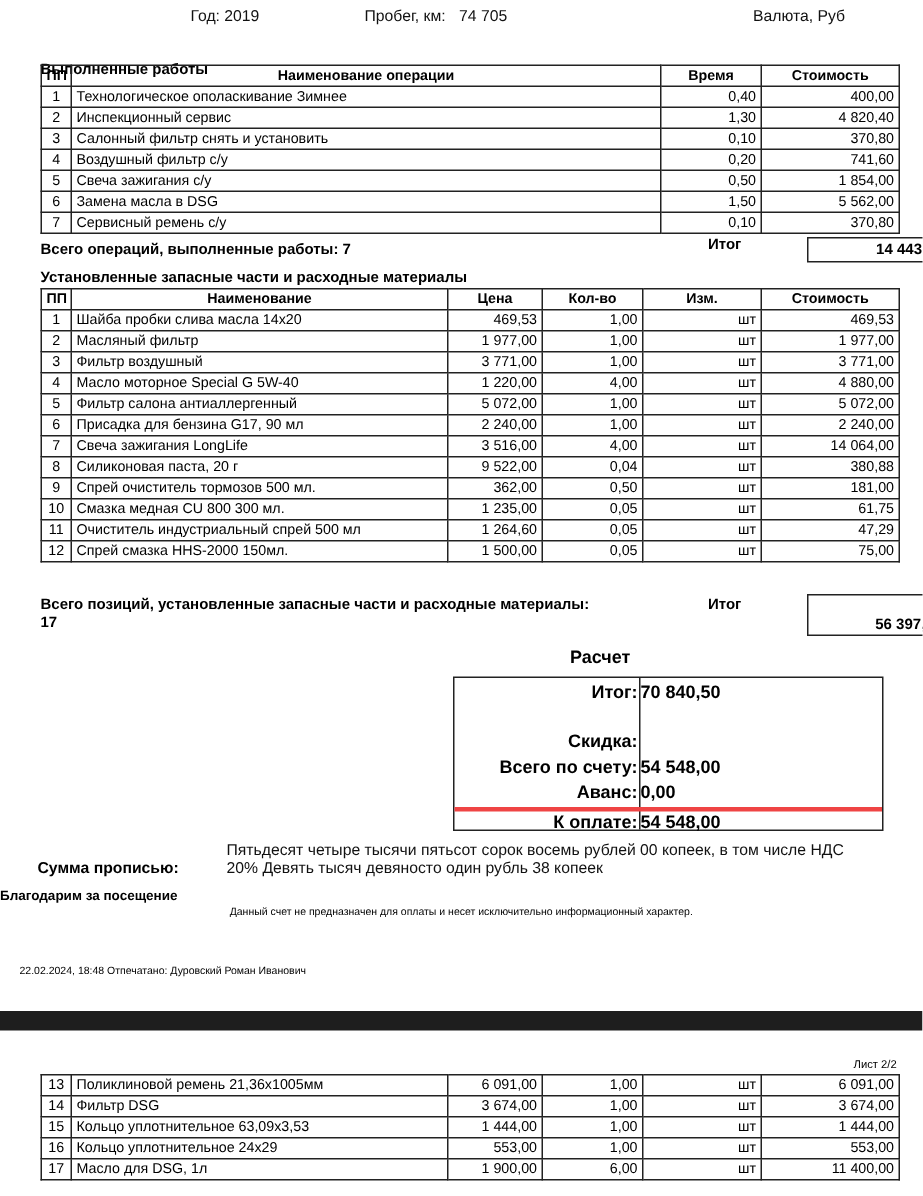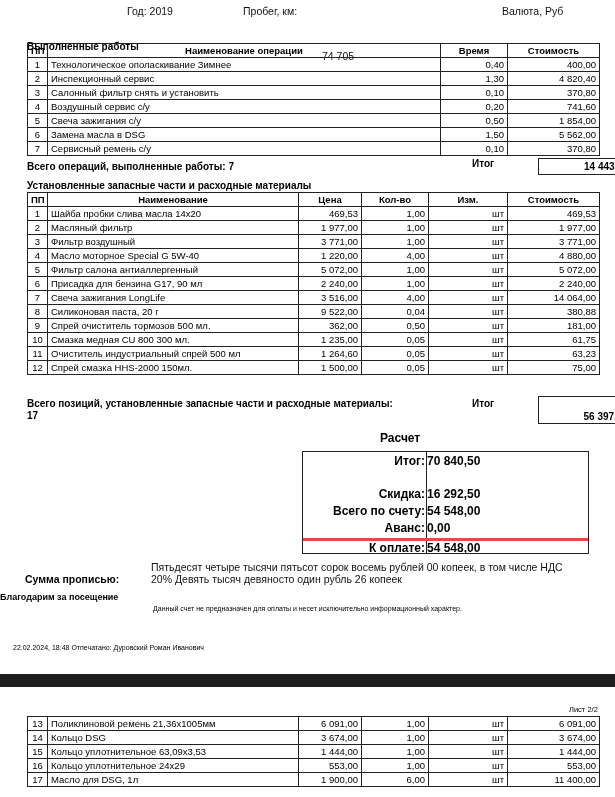--- a/index.html
+++ b/index.html
@@ -29,21 +29,21 @@
 </head>
 <body>
 
 <div class="abs top-cut"></div>
 
 <div class="abs header-line" style="left:127px;">
   <span>Год:</span>
   <span>2019</span>
 </div>
 <div class="abs header-line" style="left:243px;">Пробег, км:</div>
-<div class="abs header-line" style="left:322px;margin-top:45px;">74 705</div>
+<div class="abs header-line" style="left:306px;">74 705</div>
 <div class="abs header-line" style="left:502px;">Валюта, Руб</div>
 
 <div class="abs sec-title" style="left:27px; top:41px;">Выполненные работы</div>
 <table class="grid abs" style="left:27px; top:43px; width:572px;">
   <colgroup>
       <col style="width:20px">
       <col style="width:393px">
       <col style="width:67px">
       <col style="width:92px">
     </colgroup>
@@ -69,21 +69,21 @@
         <td class="r">4 820,40</td>
       </tr>
       <tr>
         <td class="c">3</td>
         <td class="l">Салонный фильтр снять и установить</td>
         <td class="r">0,10</td>
         <td class="r">370,80</td>
       </tr>
       <tr>
         <td class="c">4</td>
-        <td class="l">Воздушный сервис с/у</td>
+        <td class="l">Воздушный фильтр с/у</td>
         <td class="r">0,20</td>
         <td class="r">741,60</td>
       </tr>
       <tr>
         <td class="c">5</td>
         <td class="l">Свеча зажигания с/у</td>
         <td class="r">0,50</td>
         <td class="r">1 854,00</td>
       </tr>
       <tr>
@@ -204,21 +204,21 @@
         <td class="r">0,05</td>
         <td class="r">шт</td>
         <td class="r">61,75</td>
       </tr>
       <tr>
         <td class="c">11</td>
         <td class="l">Очиститель индустриальный спрей 500 мл</td>
         <td class="r">1 264,60</td>
         <td class="r">0,05</td>
         <td class="r">шт</td>
-        <td class="r">63,23</td>
+        <td class="r">47,29</td>
       </tr>
       <tr>
         <td class="c">12</td>
         <td class="l">Спрей смазка HHS-2000 150мл.</td>
         <td class="r">1 500,00</td>
         <td class="r">0,05</td>
         <td class="r">шт</td>
         <td class="r">75,00</td>
       </tr>
     </tbody>
@@ -230,39 +230,38 @@
 
 <div class="abs" style="left:380px; top:431px; font-weight:bold; font-size:12px;">Расчет</div>
 <div class="abs calc-box" style="left:302px; top:451px; width:287px; height:103px;">
   <div class="calc-divider"></div>
   <div class="calc-row" style="top:2px;">
     <span class="lab">Итог:</span>
     <span class="val">70 840,50</span>
   </div>
   <div class="calc-row" style="top:35px;">
     <span class="lab">Скидка:</span>
-    <span class="val">16 292,50</span>
   </div>
   <div class="calc-row" style="top:52px;">
     <span class="lab">Всего по счету:</span>
     <span class="val">54 548,00</span>
   </div>
   <div class="calc-row" style="top:69px;">
     <span class="lab">Аванс:</span>
     <span class="val">0,00</span>
   </div>
   <div class="calc-row" style="top:86px; border-top:3px solid #ef4444;">
     <span class="lab">К оплате:</span>
     <span class="val">54 548,00</span>
   </div>
 </div>
 
 <div class="abs" style="left:25px; top:573px; font-weight:bold; font-size:10.5px;">Сумма прописью:</div>
 <div class="abs" style="left:151px; top:561px; font-size:10.5px; color:#111; white-space:nowrap;">Пятьдесят четыре тысячи пятьсот сорок восемь рублей 00 копеек, в том числе НДС</div>
-<div class="abs" style="left:151px; top:573px; font-size:10.5px; color:#111; white-space:nowrap;">20% Девять тысяч девяносто один рубль 26 копеек</div>
+<div class="abs" style="left:151px; top:573px; font-size:10.5px; color:#111; white-space:nowrap;">20% Девять тысяч девяносто один рубль 38 копеек</div>
 
 <div class="abs" style="left:0; width:615px; top:592px; text-align:left; font-weight:bold; font-size:9px;">Благодарим за посещение</div>
 <div class="abs" style="left:0; width:615px; top:605px; text-align:center; font-size:7px;">Данный счет не предназначен для оплаты и несет исключительно информационный характер.</div>
 
 <div class="abs" style="left:13px; top:644px; font-size:7px;">22.02.2024, 18:48 Отпечатано: Дуровский Роман Иванович</div>
 
 <div class="abs dark-band"></div>
 
 <div class="abs" style="left:569px; top:705px; font-size:7.5px;">Лист 2/2</div>
 <table class="grid abs" style="left:27px; top:716px; width:572px;">
@@ -278,21 +277,21 @@
       <tr>
         <td class="c">13</td>
         <td class="l">Поликлиновой ремень 21,36x1005мм</td>
         <td class="r">6 091,00</td>
         <td class="r">1,00</td>
         <td class="r">шт</td>
         <td class="r">6 091,00</td>
       </tr>
       <tr>
         <td class="c">14</td>
-        <td class="l">Кольцо DSG</td>
+        <td class="l">Фильтр DSG</td>
         <td class="r">3 674,00</td>
         <td class="r">1,00</td>
         <td class="r">шт</td>
         <td class="r">3 674,00</td>
       </tr>
       <tr>
         <td class="c">15</td>
         <td class="l">Кольцо уплотнительное 63,09x3,53</td>
         <td class="r">1 444,00</td>
         <td class="r">1,00</td>

